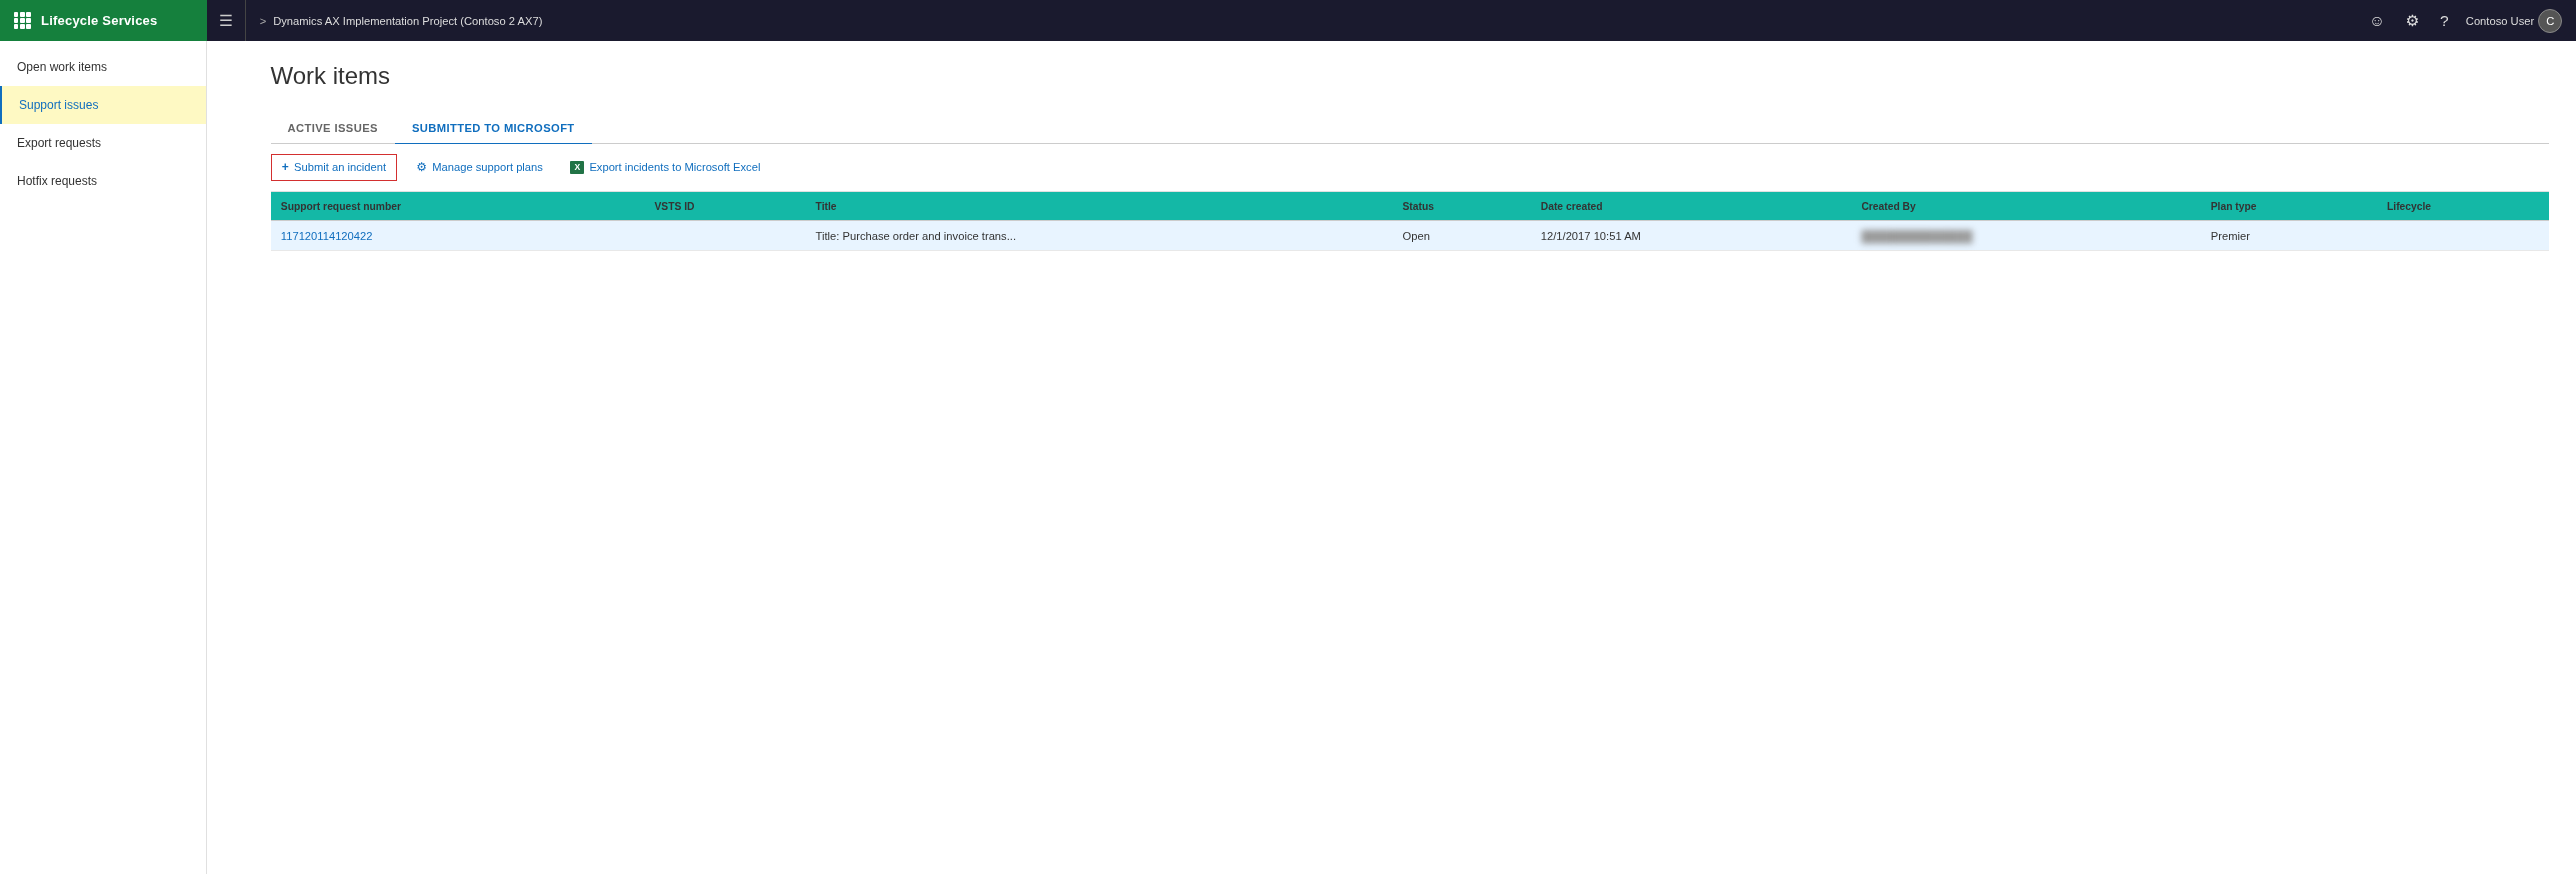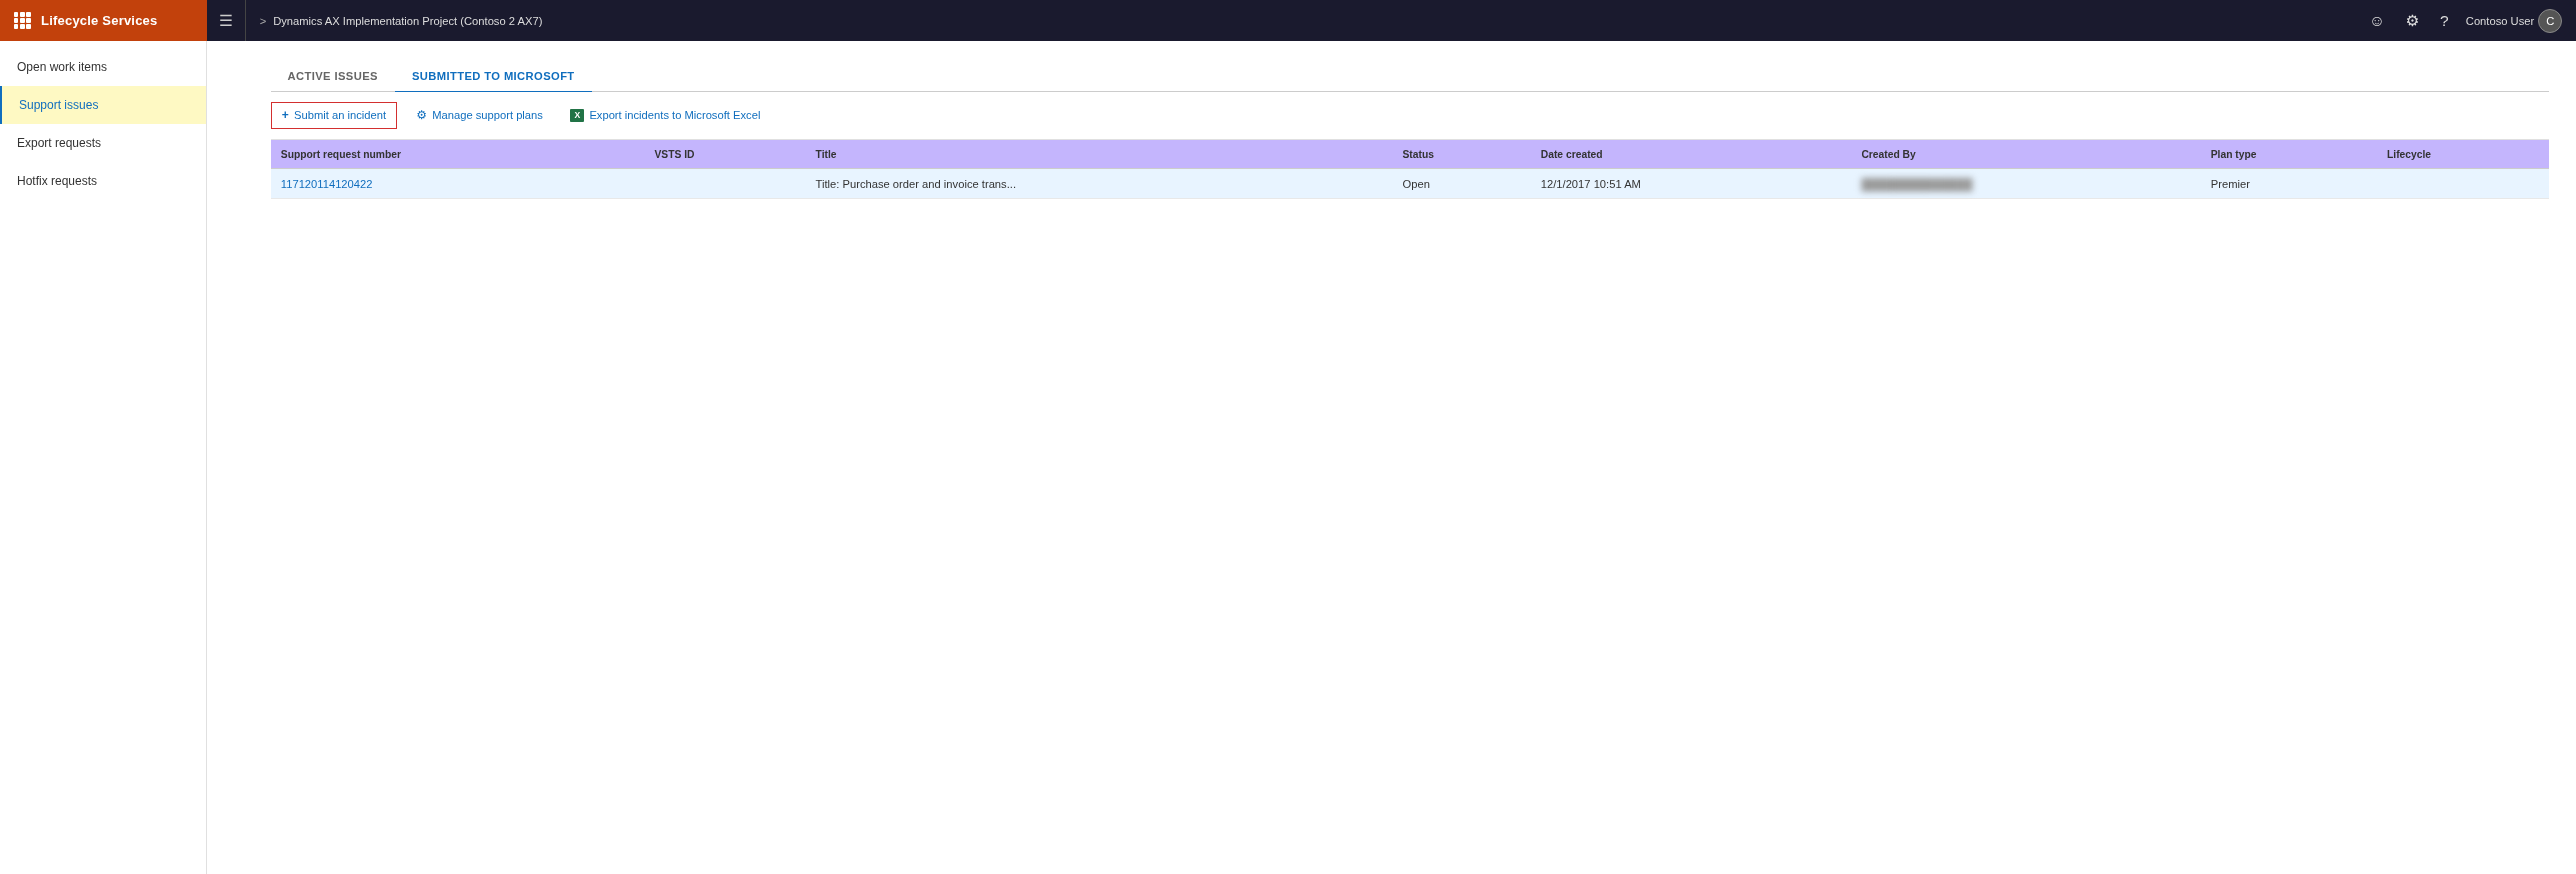--- a/index.html
+++ b/index.html
@@ -10,21 +10,21 @@
       display: flex;
       align-items: center;
       background: #1a1a2e;
       color: #fff;
       height: 41px;
       padding: 0;
     }
     .topnav-brand {
       display: flex;
       align-items: center;
-      background: #c2410c;
+      background: #15803d;
       padding: 0 13.8px;
       height: 100%;
       min-width: 207px;
     }
     .topnav-brand .grid-icon {
       margin-right: 10.3px;
       display: grid;
       grid-template-columns: 1fr 1fr 1fr;
       gap: 1.7px;
       width: 17px;
@@ -207,21 +207,21 @@
       width: 100%;
       border-collapse: collapse;
       font-size: 11.2px;
     }
     .data-table th {
       text-align: left;
       padding: 8.6px 10.3px;
       font-weight: 600;
       color: #333;
       border-bottom: 0.9px solid #ccc;
-      background: #c4b5fd;
+      background: #14b8a6;
       font-size: 10.3px;
     }
     .data-table td {
       padding: 8.6px 10.3px;
       border-bottom: 0.9px solid #e8e8e8;
       color: #333;
     }
     .data-table tr.selected {
       background: #e8f4ff;
       margin-top: 28px;
@@ -298,20 +298,21 @@
     </div>
     <div class="sidebar-item">
       <span>Export requests</span>
     </div>
     <div class="sidebar-item">
       <span>Hotfix requests</span>
     </div>
   </aside>
 
   <main class="main-content">
+    <h1 class="page-title">Work items</h1>
 
     <div class="tabs">
       <div class="tab">
         <span>ACTIVE ISSUES</span>
       </div>
       <div class="tab active">
         <span>SUBMITTED TO MICROSOFT</span>
       </div>
     </div>
 

